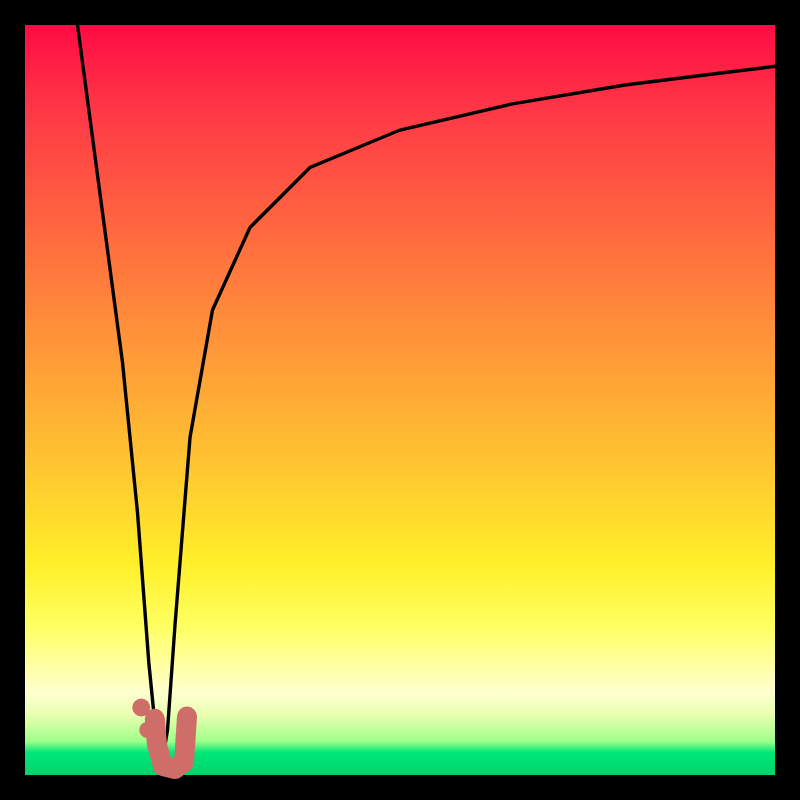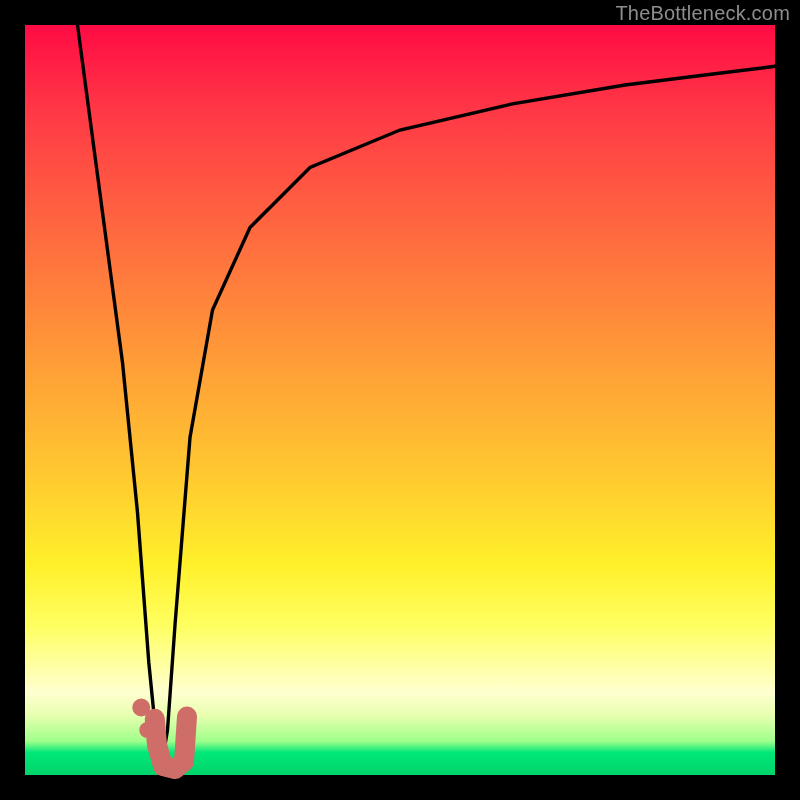--- a/index.html
+++ b/index.html
@@ -57,21 +57,20 @@
     top: 25px;
     width: 750px;
     height: 750px;
     overflow: visible;
   }
 </style>
 </head>
 <body>
 
 <div class="frame">
-  <div class="watermark">TheBottleneck.com</div>
 
   <div class="plot"></div>
 
   <svg class="overlay" viewBox="0 0 750 750">
     <path fill="none" stroke="#000000" stroke-width="3.4" stroke-linecap="round" d="M52.5 0.0 L67.5 112.5 L82.5 225.0 L97.5 337.5 L112.5 487.5 L123.8 637.5 L135.0 750.0 L135.0 750.0 L142.5 705.0 L150.0 600.0 L165.0 412.5 L187.5 285.0 L225.0 202.5 L285.0 142.5 L375.0 105.0 L487.5 78.8 L600.0 60.0 L690.0 48.8 L750.0 41.3"></path>
     <g>
       <circle r="9" fill="#cf6e69" cx="116.25" cy="682.5"></circle>
       <circle r="8" fill="#cf6e69" cx="122.25" cy="705"></circle>
       <path fill="none" stroke="#cf6e69" stroke-width="20" stroke-linecap="round" stroke-linejoin="round" d="M129.8 693.8 L132.0 720.0 L138.0 741.0 L150.0 744.0 L159.0 736.5 L162.0 691.5"></path>
     </g>

